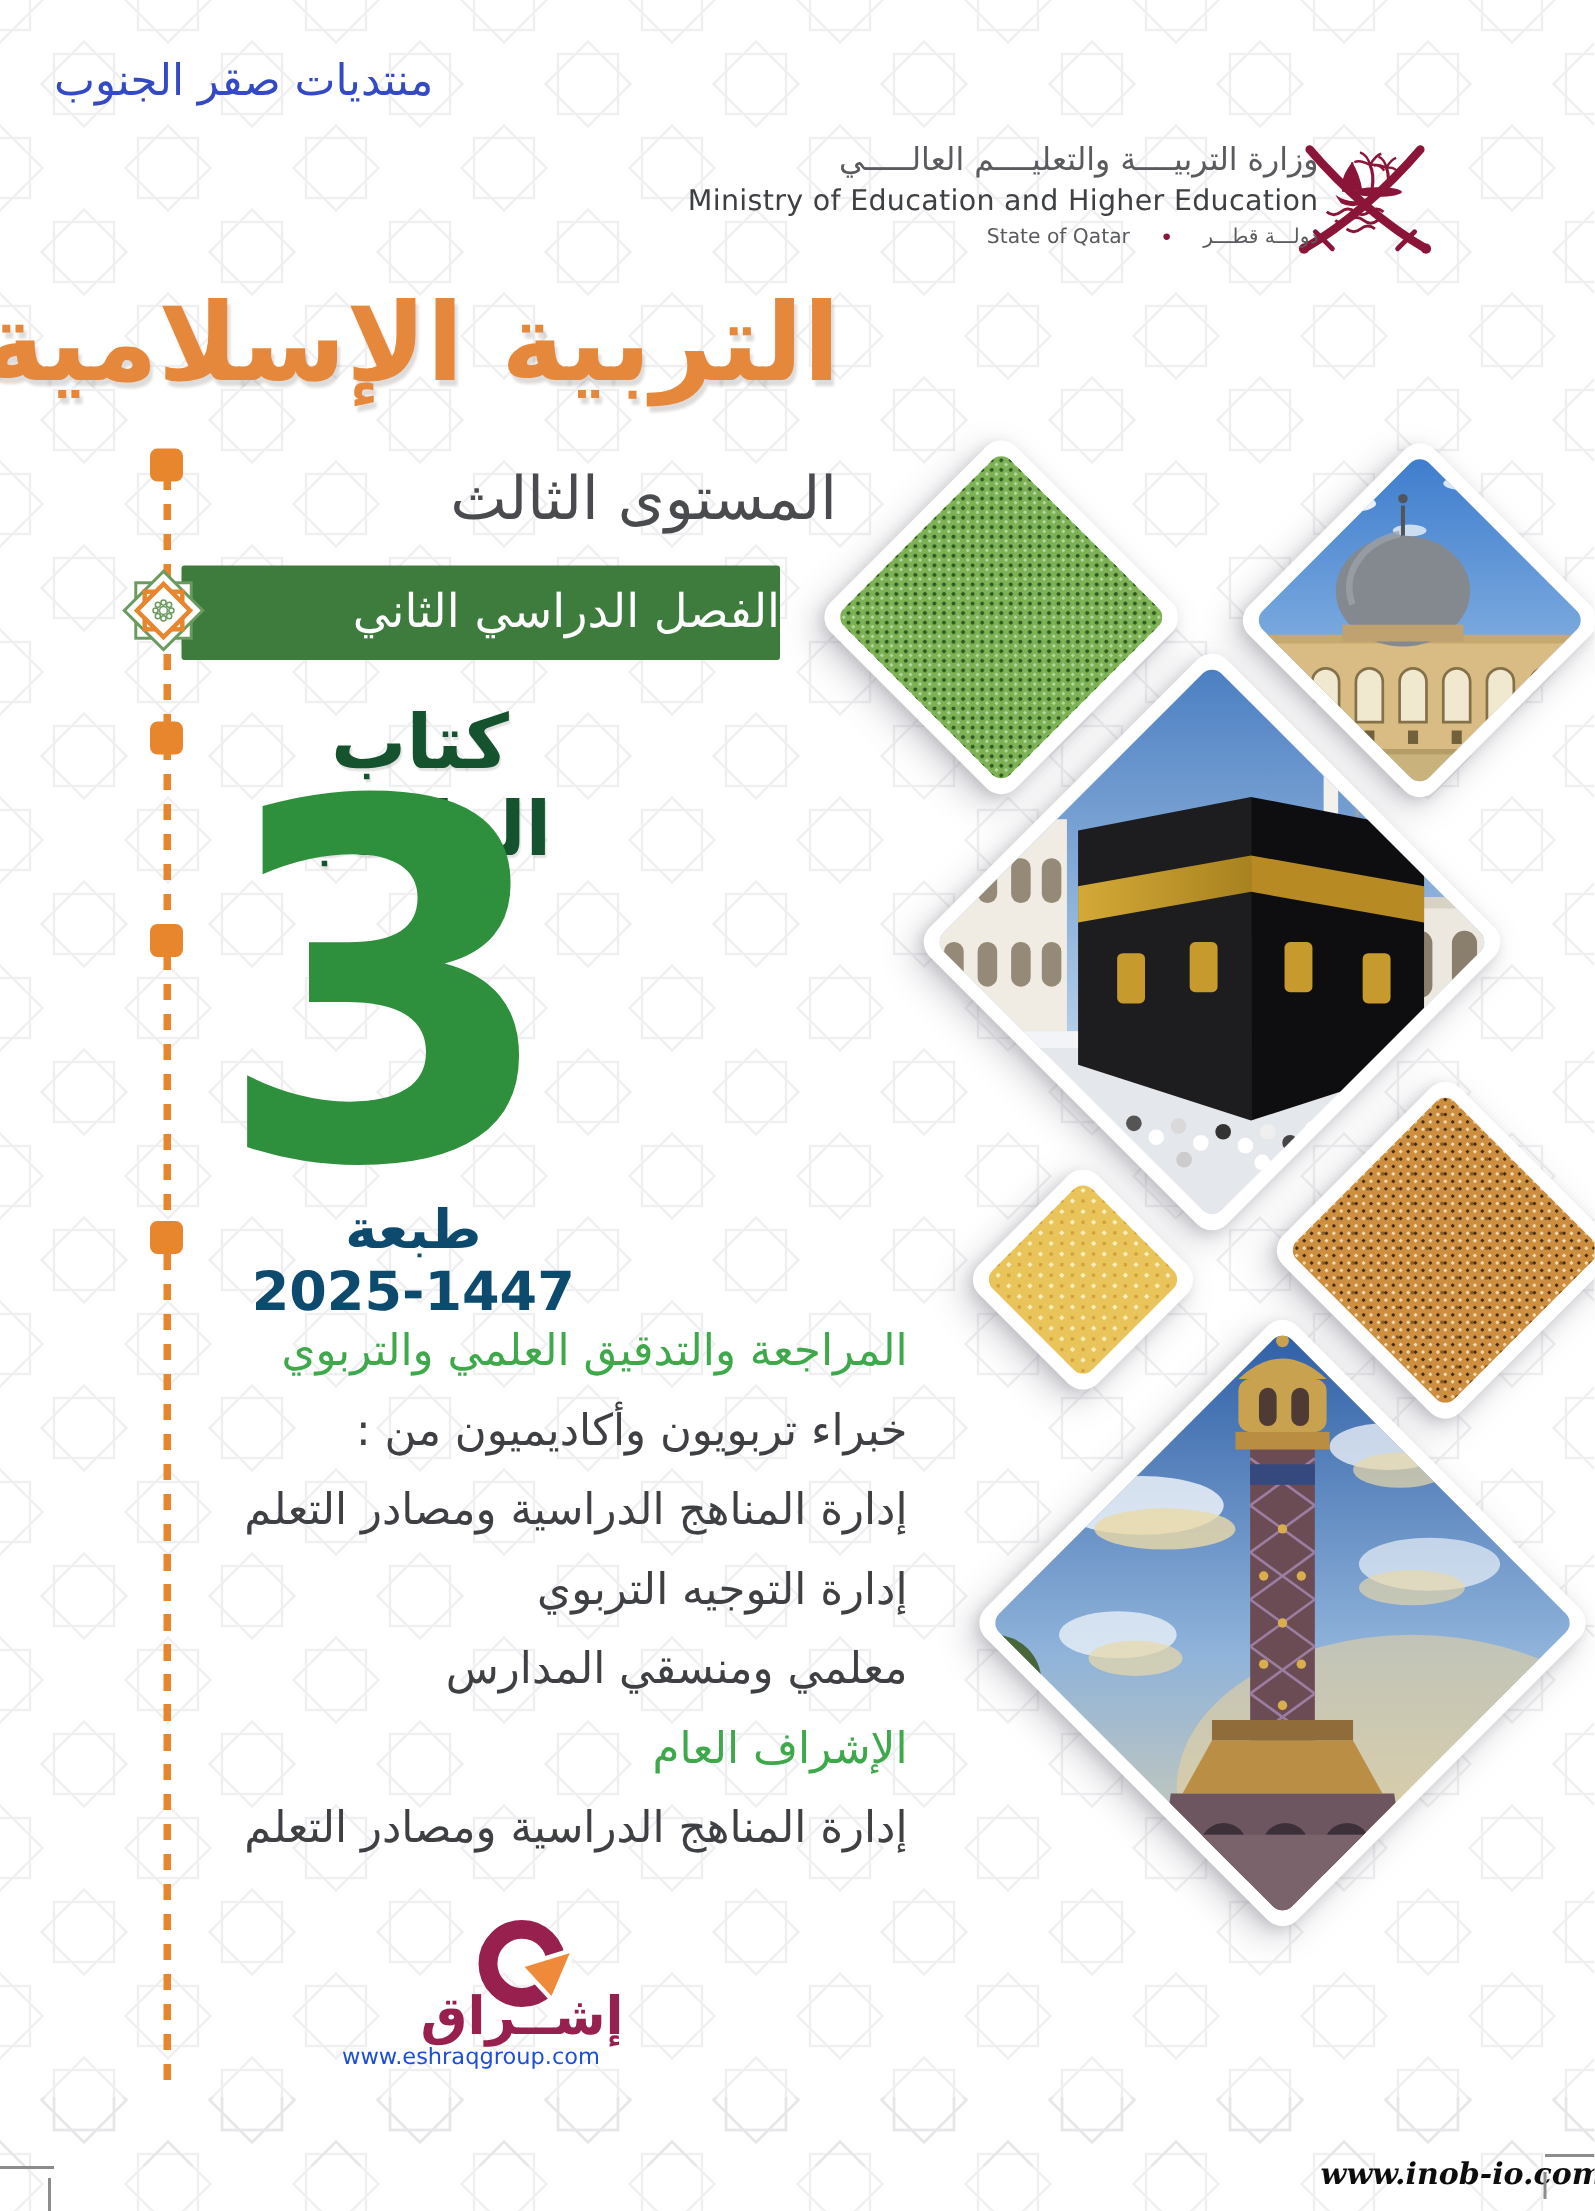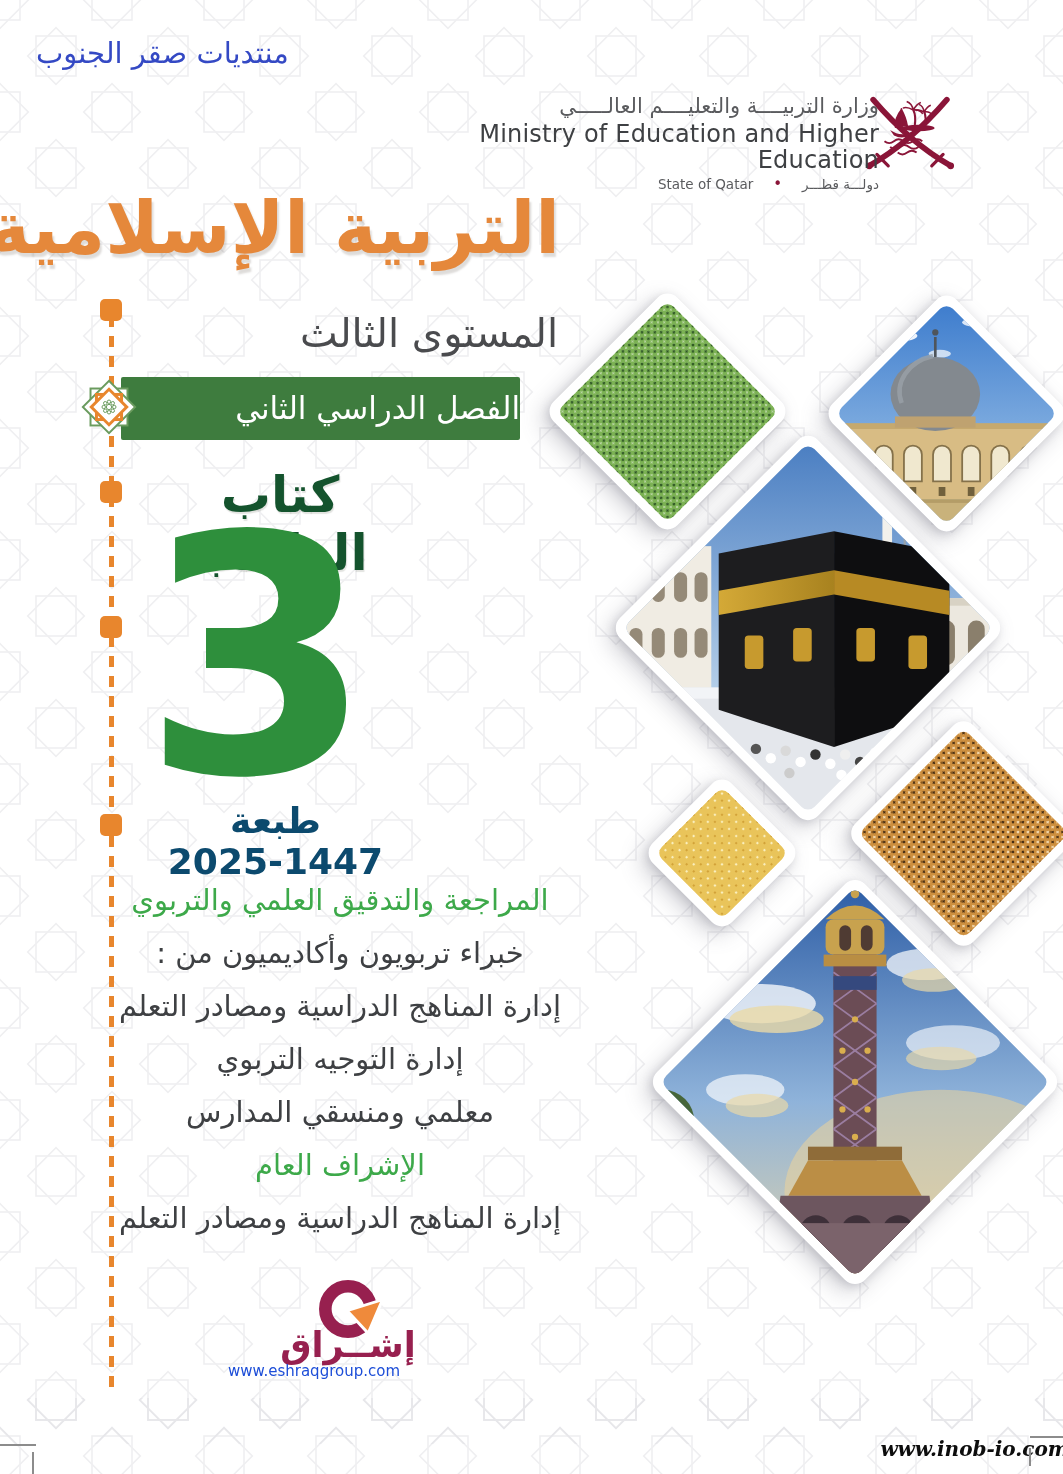--- a/index.html
+++ b/index.html
@@ -9,21 +9,21 @@
   .abs{position:absolute;}
 
   
   .forum{left:36px;top:36px;font-size:29px;color:#3449c4;direction:rtl;
          font-family:"DejaVu Serif",serif;z-index:3;}
 
   
   .emblem{left:858px;top:76px;width:104px;height:104px;z-index:3;}
   .ministry{right:212px;top:92px;width:430px;text-align:right;z-index:3;}
   .m-ar{font-size:21px;color:#5a5b5e;direction:rtl;line-height:29px;}
-  .m-en{font-size:24px;color:#3e4043;direction:ltr;line-height:26px;letter-spacing:.2px;}
+  .m-en{font-size:19px;color:#3e4043;direction:ltr;line-height:26px;letter-spacing:.2px;}
   .m-state{margin-top:3px;font-size:13.5px;color:#5a5b5e;display:flex;direction:ltr;
            justify-content:flex-end;align-items:center;gap:20px;}
   .m-dot{color:#8A1538;font-size:15px;line-height:13px;}
 
   
   .title{left:40px;top:178px;width:520px;text-align:right;direction:rtl;white-space:nowrap;
          font-size:72px;font-weight:bold;color:#e5883b;line-height:1.4;z-index:2;
          text-shadow:2px 4px 2px rgba(70,60,50,.18);}
   .level{left:150px;top:310px;width:408px;text-align:right;direction:rtl;
          font-size:40px;color:#4a4b4e;z-index:2;}
@@ -42,21 +42,21 @@
 
   .booktype{left:125px;top:466px;width:310px;text-align:center;direction:rtl;
             font-size:50px;font-weight:bold;color:#14532d;z-index:2;
             text-shadow:1px 2px 1px rgba(60,70,50,.15);}
   .bignum{left:120px;top:508px;width:275px;text-align:center;font-size:330px;font-weight:bold;
           color:#2e8f3c;line-height:300px;z-index:2;}
   .edition{left:118px;top:800px;width:315px;text-align:center;direction:rtl;
            font-size:36px;font-weight:bold;color:#0c4a6e;z-index:2;}
 
   
-  .credits{left:75px;top:874px;width:530px;direction:rtl;text-align:center;z-index:2;}
+  .credits{left:75px;top:874px;width:530px;direction:rtl;z-index:2;}
   .credits div{font-size:29px;line-height:53px;height:53px;color:#3e4043;}
   .credits .cr-green{color:#3da94a;}
 
   
   .eshraq-logo{left:306px;top:1272px;width:84px;height:84px;z-index:3;}
   .eshraq-name{left:240px;top:1325px;width:216px;text-align:center;direction:rtl;
                font-size:35px;font-weight:bold;color:#97204f;z-index:2;}
   .eshraq-web{left:228px;top:1362px;width:240px;text-align:left;font-size:15px;
               color:#1d4ed8;z-index:2;}
 

